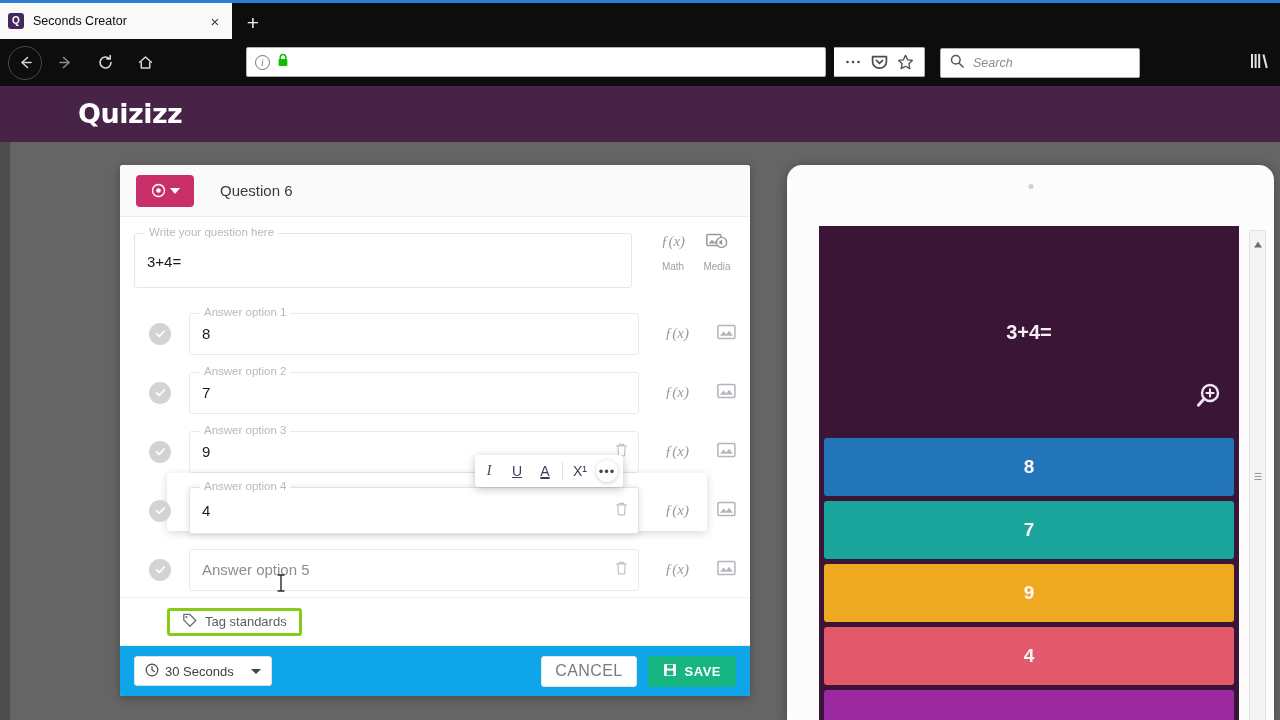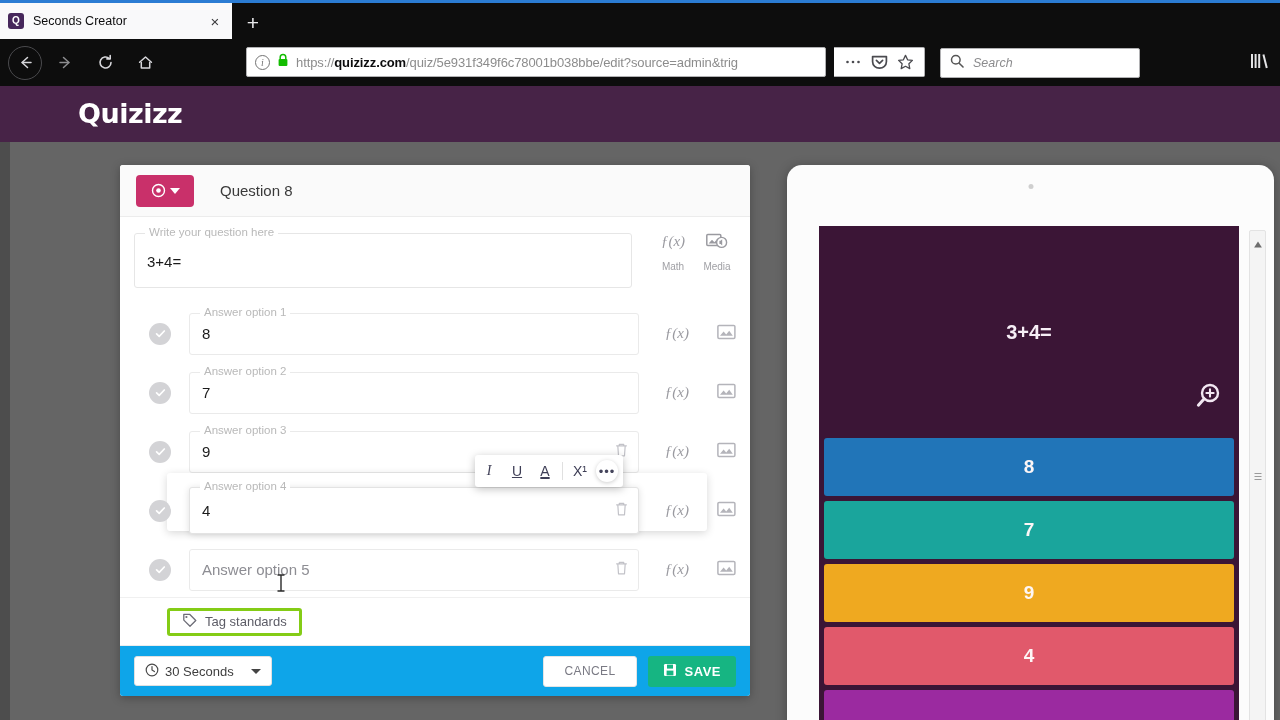--- a/index.html
+++ b/index.html
@@ -172,22 +172,22 @@
     border-top:1px solid #ececec; display:flex; align-items:center;
   }
   .timer {
     margin-left:14px; height:30px; width:138px; background:#fff; border:1px solid #e0e0e0;
     border-radius:3px; display:flex; align-items:center; padding:0 10px; gap:6px;
     font-size:13px; color:#3e3e3e;
   }
   .timer .caret-d { margin-left:auto; width:0;height:0;
     border-left:5px solid transparent;border-right:5px solid transparent;border-top:5px solid #444; }
   .foot-right { margin-left:auto; display:flex; align-items:center; gap:11px; margin-right:14px; }
-  .btn-cancel { height:31px; padding:0 20px; background:#fff; border:1px solid #e4e4e4; border-radius:3px;
-    font-size:12px; color:#7a7a84; display:flex; align-items:center; letter-spacing:.4px; }
+  .btn-cancel { height:31px; padding:0 13px; background:#fff; border:1px solid #e4e4e4; border-radius:3px;
+    font-size:16px; color:#7a7a84; display:flex; align-items:center; letter-spacing:.4px; }
   .btn-save { height:31px; padding:0 15px; background:#16b582; border-radius:3px; color:#fff;
     font-size:13px; font-weight:bold; display:flex; align-items:center; gap:8px; letter-spacing:.5px; }
 
   
   .tablet {
     position:absolute; left:787px; top:165px; width:487px; height:560px;
     background:#fcfcfc; border-radius:15px 15px 0 0; box-shadow:0 2px 12px rgba(0,0,0,.3);
   }
   .tablet-cam { position:absolute; top:19px; left:50%; transform:translateX(-50%);
     width:5px; height:5px; border-radius:50%; background:#cfcfcf; }
@@ -262,21 +262,20 @@
     </div>
 
     <div class="urlbar">
       <div class="url-i">i</div>
       <div class="lock">
         <svg width="12" height="14" viewBox="0 0 12 14">
           <path d="M3.2 6V4.3a2.8 2.8 0 0 1 5.6 0V6" fill="none" stroke="#12bc00" stroke-width="1.5"></path>
           <rect x="1.6" y="6" width="8.8" height="7" rx="1.1" fill="#12bc00"></rect>
         </svg>
       </div>
-      <div class="url-text"><span>https://</span><b>quizizz.com</b><span>/quiz/5e931f349f6c78001b038bbe/edit?source=admin&amp;trig</span></div>
     </div>
 
     <div class="chrome-actions">
       <div class="act">
         <svg width="16" height="6" viewBox="0 0 16 6">
             <circle cx="2.5" cy="3" r="1.3" fill="#4a4a4f"></circle>
             <circle cx="8" cy="3" r="1.3" fill="#4a4a4f"></circle>
             <circle cx="13.5" cy="3" r="1.3" fill="#4a4a4f"></circle>
           </svg>
       </div>
@@ -322,21 +321,21 @@
   <div class="card">
 
     <div class="card-head">
       <div class="qtype-btn">
         <svg width="15" height="15" viewBox="0 0 15 15">
           <circle cx="7.5" cy="7.5" r="6" fill="none" stroke="#fff" stroke-width="1.4"></circle>
           <circle cx="7.5" cy="7.5" r="2.3" fill="#fff"></circle>
         </svg>
         <span class="caret"></span>
       </div>
-      <div class="qhead-title">Question 8</div>
+      <div class="qhead-title">Question 6</div>
     </div>
 
     <div class="card-body">
 
       <div class="qfield-row">
         <div class="qfield">
           <div class="float-label">Write your question here</div>
           <div class="field-val">3+4=</div>
         </div>
         <div class="tool-col" style="margin-left:22px;">

